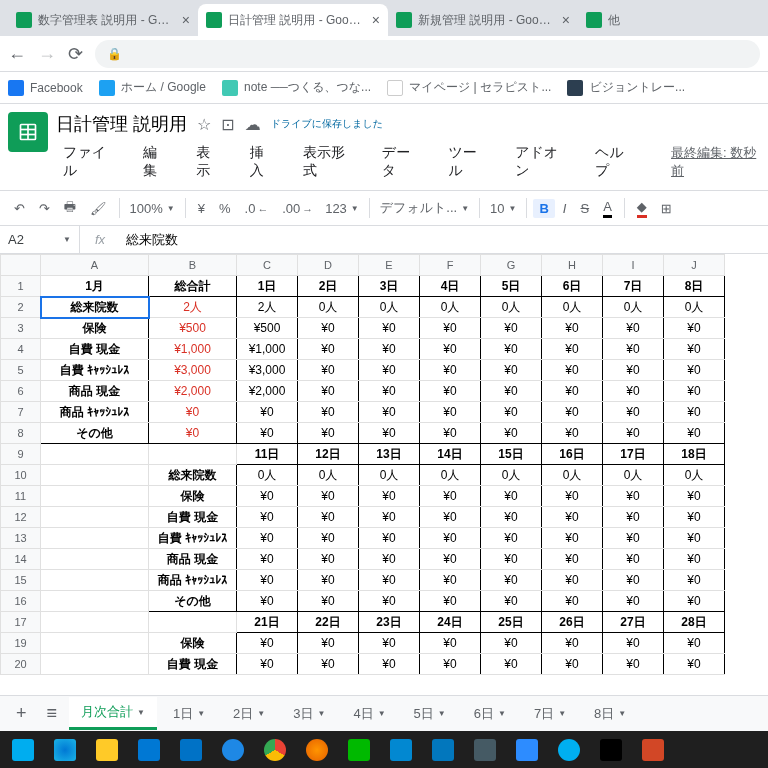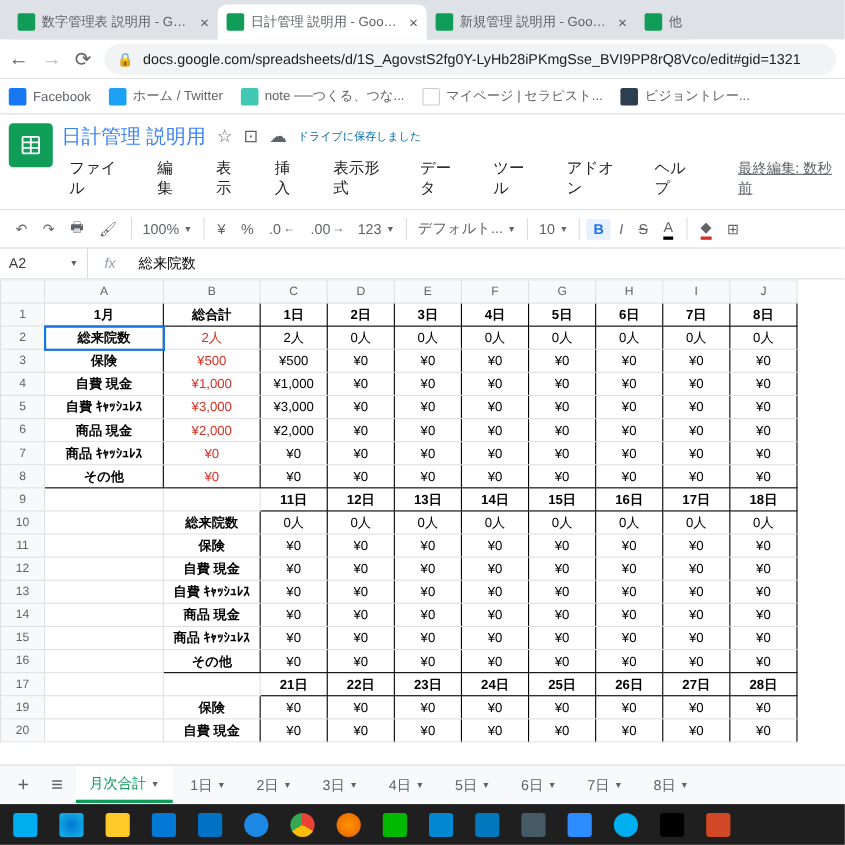--- a/index.html
+++ b/index.html
@@ -21,21 +21,21 @@
 .bookmarks { background: #fff; height: 32px; display: flex; align-items: center; padding: 0 8px; gap: 16px; font-size: 12px; color: #5f6368; border-bottom: 1px solid #dadce0; }
 .bookmark { display: flex; align-items: center; gap: 6px; cursor: pointer; white-space: nowrap; }
 .bm-icon { width: 16px; height: 16px; border-radius: 2px; flex-shrink: 0; }
 
 
 .sheets-header { display: flex; padding: 8px 8px 0 8px; }
 .sheets-logo { width: 40px; height: 40px; background: #0f9d58; border-radius: 4px; display: flex; align-items: center; justify-content: center; margin-right: 8px; }
 .sheets-logo svg { fill: #fff; }
 .doc-area { flex: 1; }
 .doc-title-row { display: flex; align-items: center; gap: 10px; }
-.doc-title { font-size: 18px; color: #3b82f6; }
+.doc-title { font-size: 18px; color: #000000; }
 .doc-icons { color: #5f6368; display: flex; gap: 10px; font-size: 16px; }
 .save-status { font-size: 10px; color: #0369a1; display: flex; align-items: center; gap: 4px; }
 .menu-bar { display: flex; gap: 14px; font-size: 14px; color: #202124; margin-top: 4px; align-items: center; }
 .menu-item { padding: 4px 7px; cursor: pointer; border-radius: 4px; }
 .last-edit { margin-left: 16px; font-size: 13px; color: #5f6368; text-decoration: underline; cursor: pointer; }
 
 
 .toolbar { height: 36px; border-top: 1px solid #dadce0; border-bottom: 1px solid #dadce0; display: flex; align-items: center; padding: 0 8px; gap: 2px; font-size: 13px; color: #5f6368; margin-top: 6px; }
 .tb-btn { padding: 4px 6px; cursor: pointer; border-radius: 2px; display: flex; align-items: center; gap: 2px; }
 .tb-sep { width: 1px; height: 20px; background: #dadce0; margin: 0 4px; }
@@ -104,32 +104,31 @@
       <span class="tab-title">他</span>
     </div>
 </div>
 
 <div class="addr-bar">
   <span class="nav-icon">←</span>
   <span class="nav-icon" style="opacity:.4">→</span>
   <span class="nav-icon">⟳</span>
   <div class="url-box">
       <span class="lock-icon">🔒</span>
-      <span>docs.google.com/spreadsheets/d/1S_AgovstS2fg0Y-LyHb28iPKmgSse_BVI9PP8rQ8Vco/edit#gid=1321</span>
     </div>
 </div>
 
 <div class="bookmarks">
   <div class="bookmark">
       <div class="bm-icon" style="background:#1877f2"></div>
       <span>Facebook</span>
     </div>
   <div class="bookmark">
       <div class="bm-icon" style="background:#1da1f2"></div>
-      <span>ホーム / Twitter</span>
+      <span>ホーム / Google</span>
     </div>
   <div class="bookmark">
       <div class="bm-icon" style="background:#41c9b4"></div>
       <span>note ──つくる、つな...</span>
     </div>
   <div class="bookmark">
       <div class="bm-icon" style="background:#fff;border:1px solid #ccc"></div>
       <span>マイページ | セラピスト...</span>
     </div>
   <div class="bookmark">

